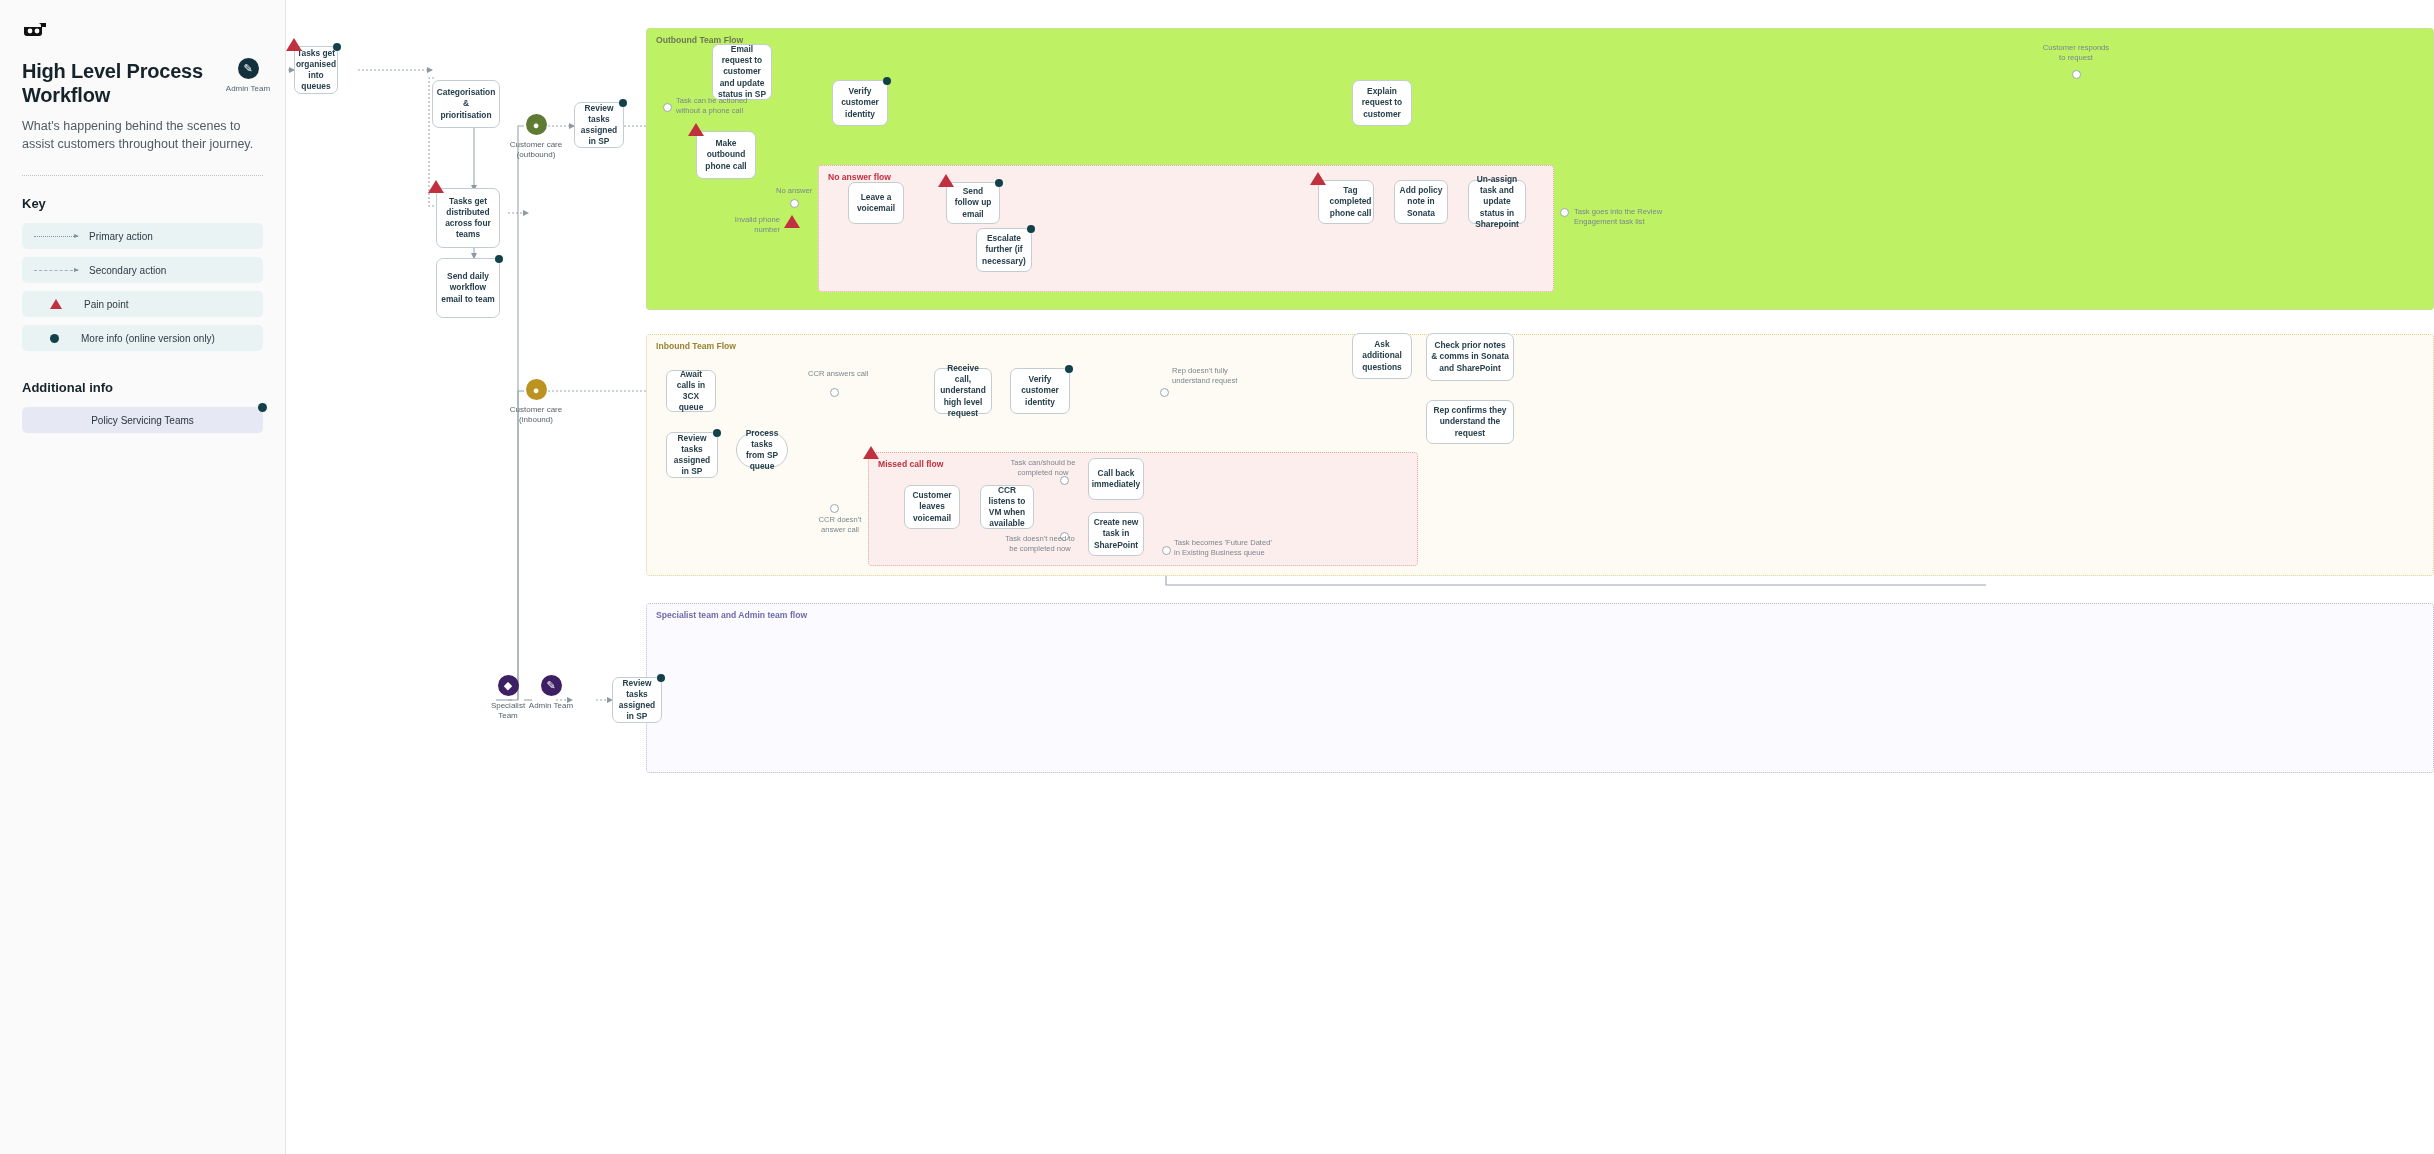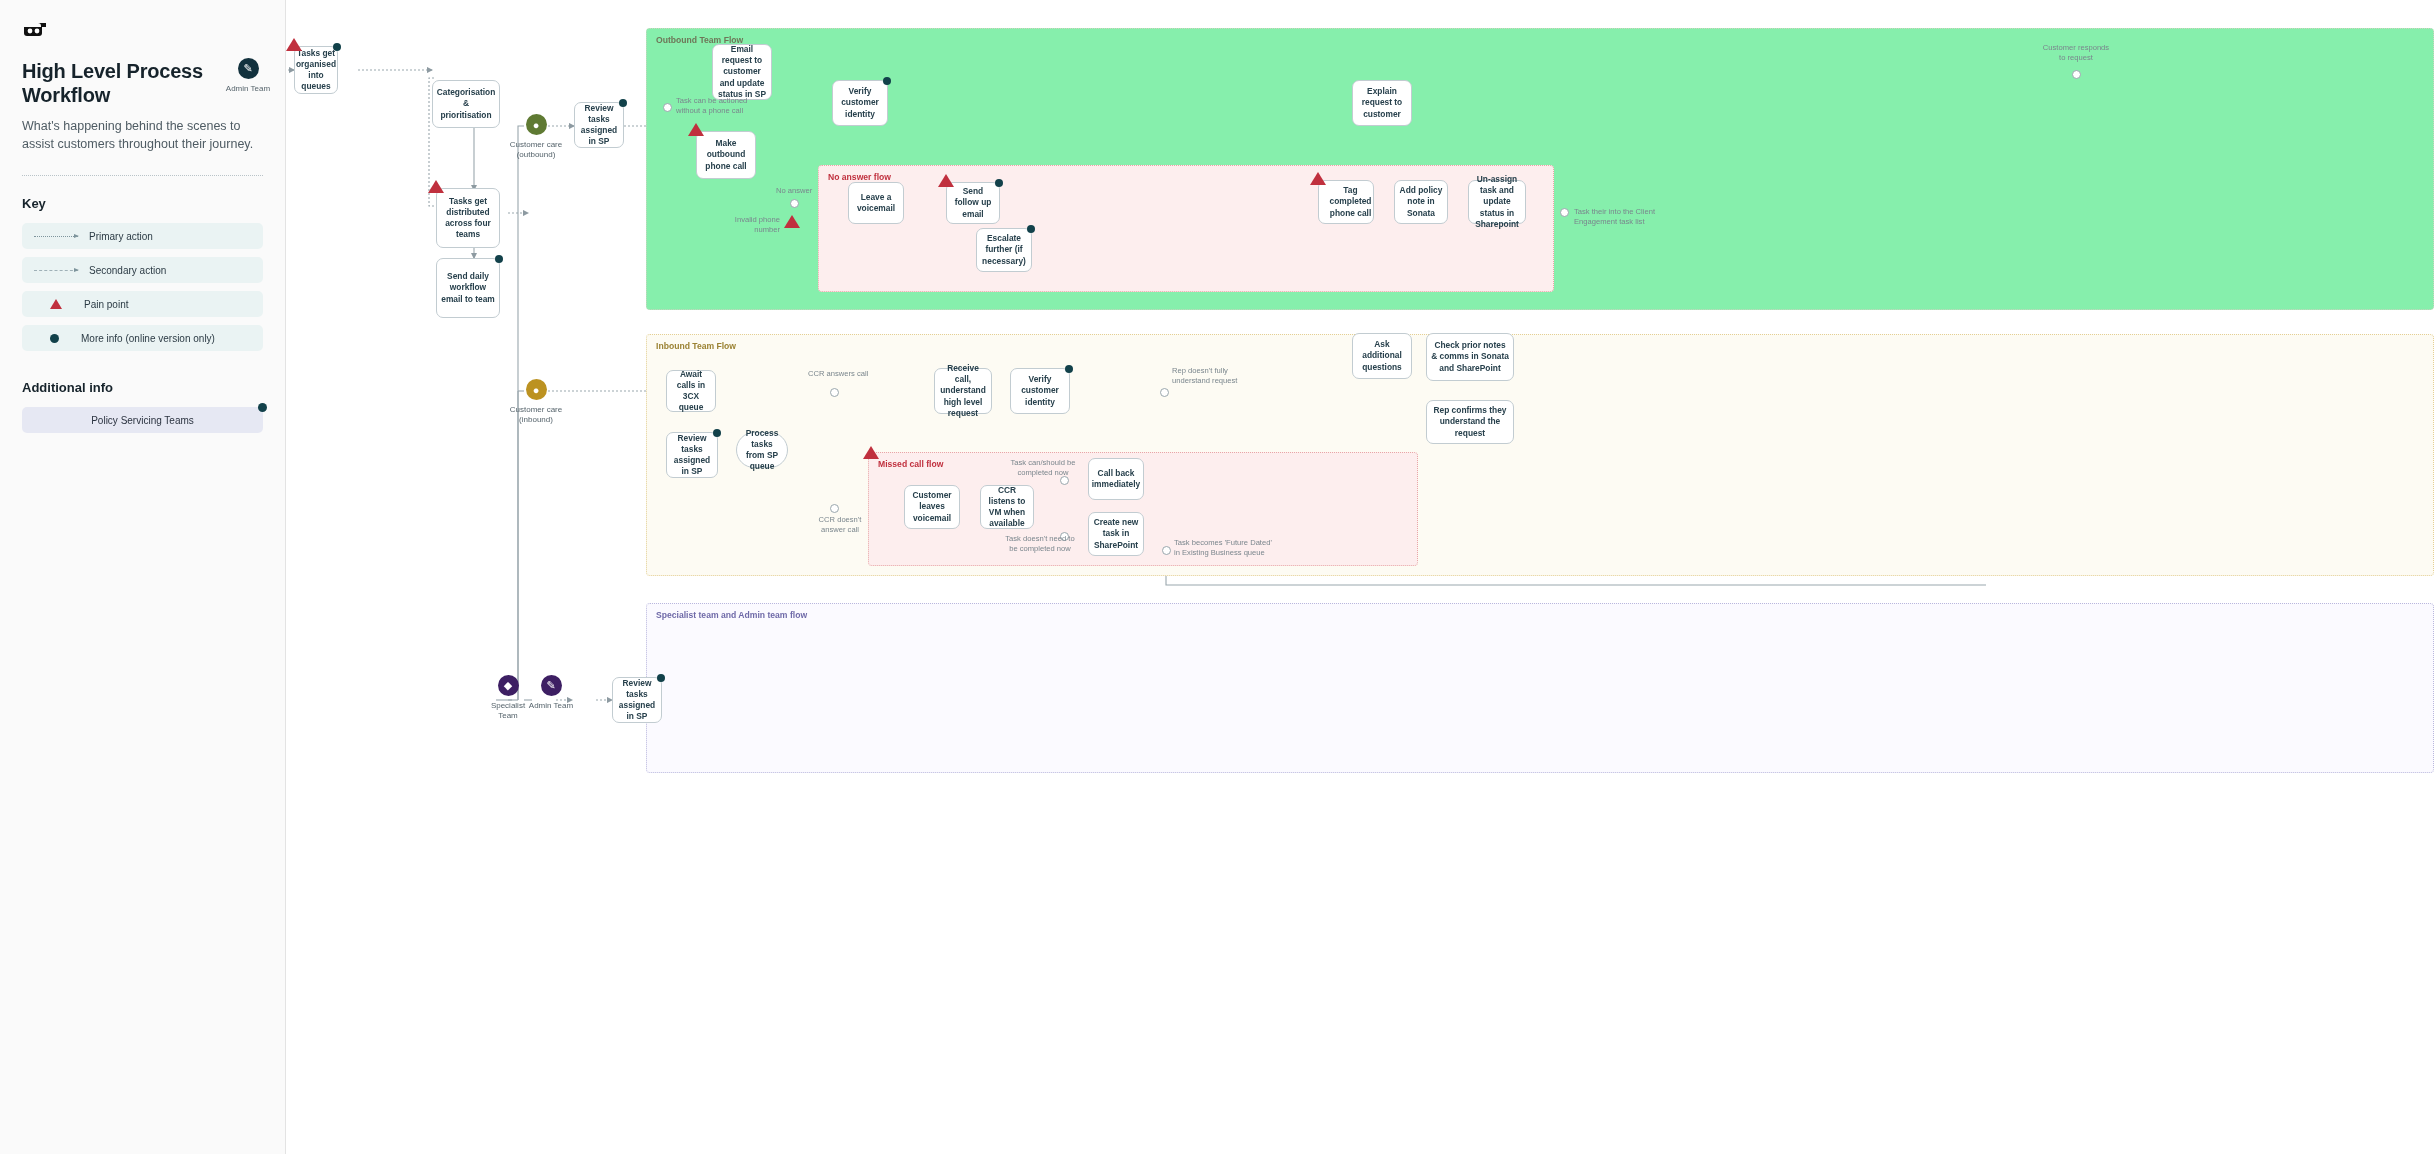--- a/index.html
+++ b/index.html
@@ -35,21 +35,21 @@
   .node .moreinfo{position:absolute;right:-4px;top:-4px;width:8px;height:8px;border-radius:50%;background:#12414a;}
 
   
   .actor{position:absolute;display:flex;flex-direction:column;align-items:center;width:110px;margin-left:-55px;}
   .actor .circ{width:21px;height:21px;border-radius:50%;display:flex;align-items:center;justify-content:center;color:#fff;font-size:11px;}
   .actor .alabel{margin-top:5px;font-size:8px;line-height:1.3;text-align:center;color:#56646c;}
 
   
   .group{position:absolute;box-sizing:border-box;border:1.4px dotted;border-radius:4px;}
   .group .glabel{position:absolute;left:9px;top:6px;font-size:8.6px;font-weight:700;white-space:nowrap;}
-  .grp-outbound{border-color:#cfd3c0;background:#86efac;}
+  .grp-outbound{border-color:#cfd3c0;background:#bef264;}
   .grp-outbound .glabel{color:#6e7658;}
   .grp-inbound{border-color:#e4cf93;background:#fdfbf3;}
   .grp-inbound .glabel{color:#9b8233;}
   .grp-spec{border-color:#b9b7dd;background:#fbfaff;}
   .grp-spec .glabel{color:#6f6aa8;}
   .grp-red{border-color:#e8a6a6;background:#fdeeee;}
   .grp-red .glabel{color:#c0303e;}
 
   
   .elabel{position:absolute;font-size:7.6px;line-height:1.35;color:#7a868d;white-space:pre-line;}
@@ -395,21 +395,21 @@
   <div class="jdot" style="left:774px;top:532px;"></div>
   <div class="jdot" style="left:876px;top:546px;"></div>
 
   <div class="elabel" style="left:390px;top:96px;">Task can be actioned
 without a phone call</div>
   <div class="elabel" style="left:490px;top:186px;">No answer</div>
   <div class="elabel" style="left:424px;top:215px;text-align:right;width:70px;">Invalid phone
 number</div>
   <div class="elabel" style="left:1740px;top:43px;text-align:center;width:100px;">Customer responds
 to request</div>
-  <div class="elabel" style="left:1288px;top:207px;">Task their into the Client
+  <div class="elabel" style="left:1288px;top:207px;">Task goes into the Review
 Engagement task list</div>
   <div class="elabel" style="left:522px;top:369px;">CCR answers call</div>
   <div class="elabel" style="left:524px;top:515px;text-align:center;width:60px;">CCR doesn't
 answer call</div>
   <div class="elabel" style="left:886px;top:366px;">Rep doesn't fully
 understand request</div>
   <div class="elabel" style="left:712px;top:458px;text-align:center;width:90px;">Task can/should be
 completed now</div>
   <div class="elabel" style="left:706px;top:534px;text-align:center;width:96px;">Task doesn't need to
 be completed now</div>

